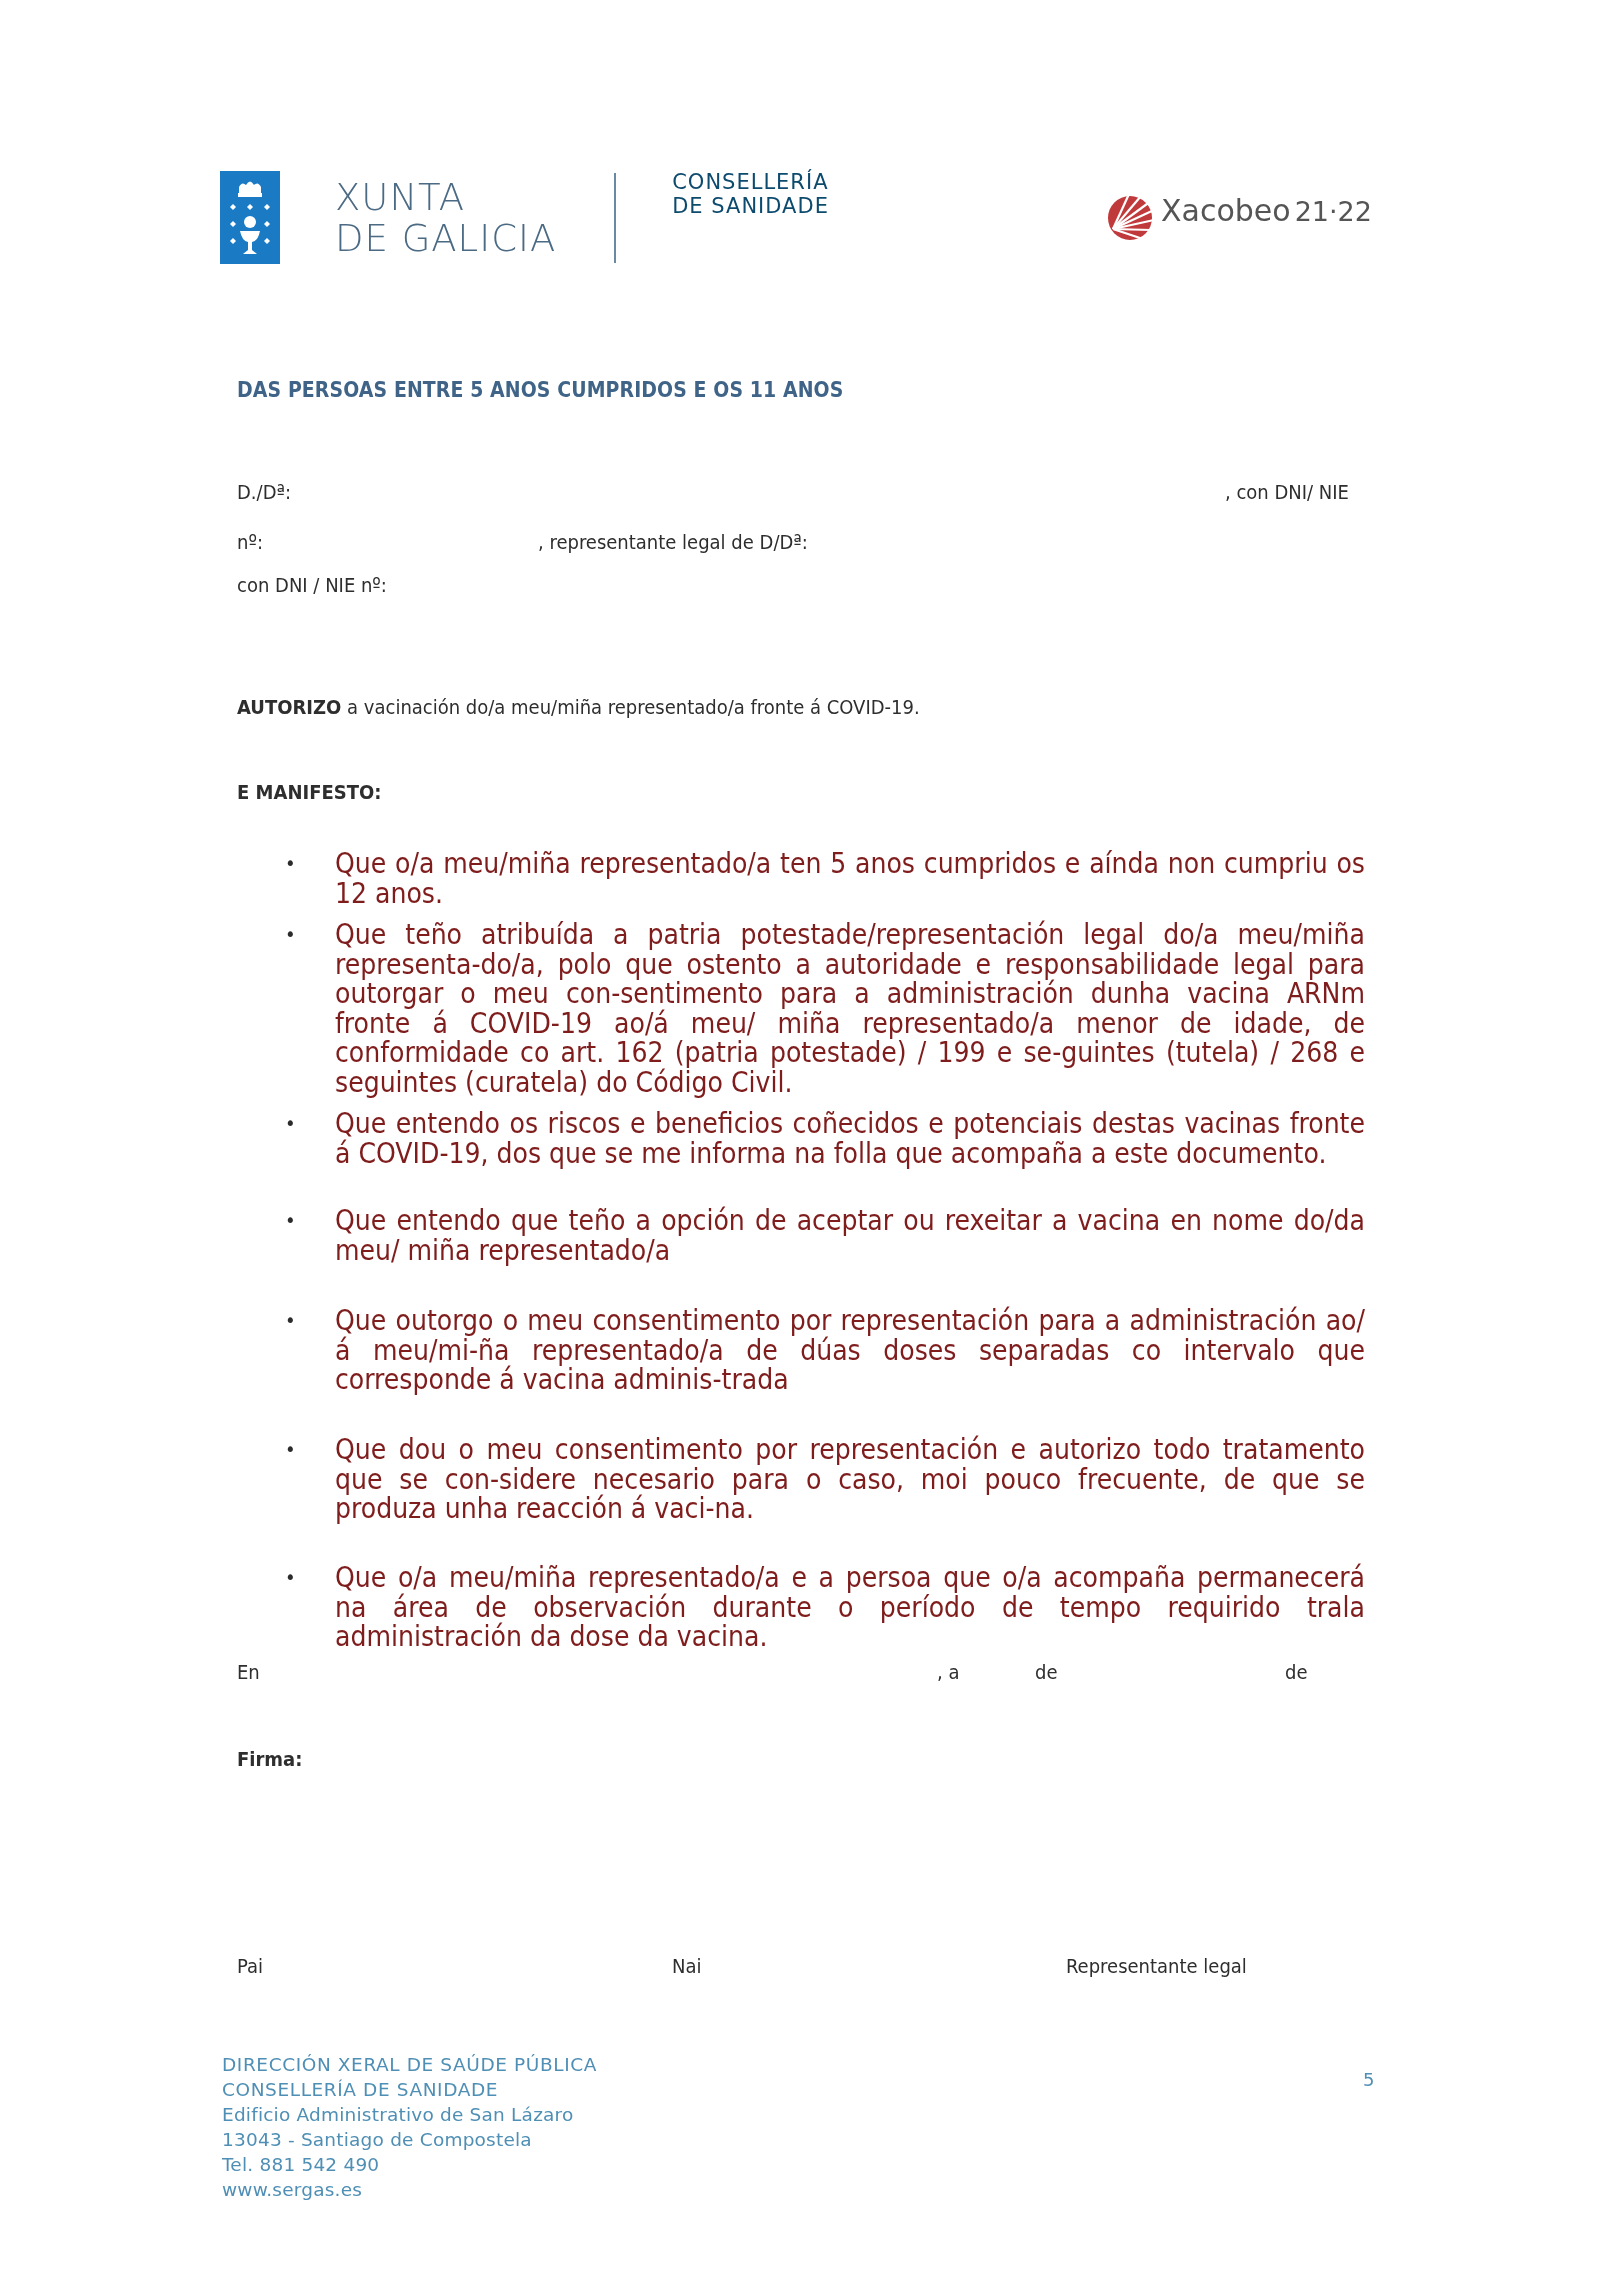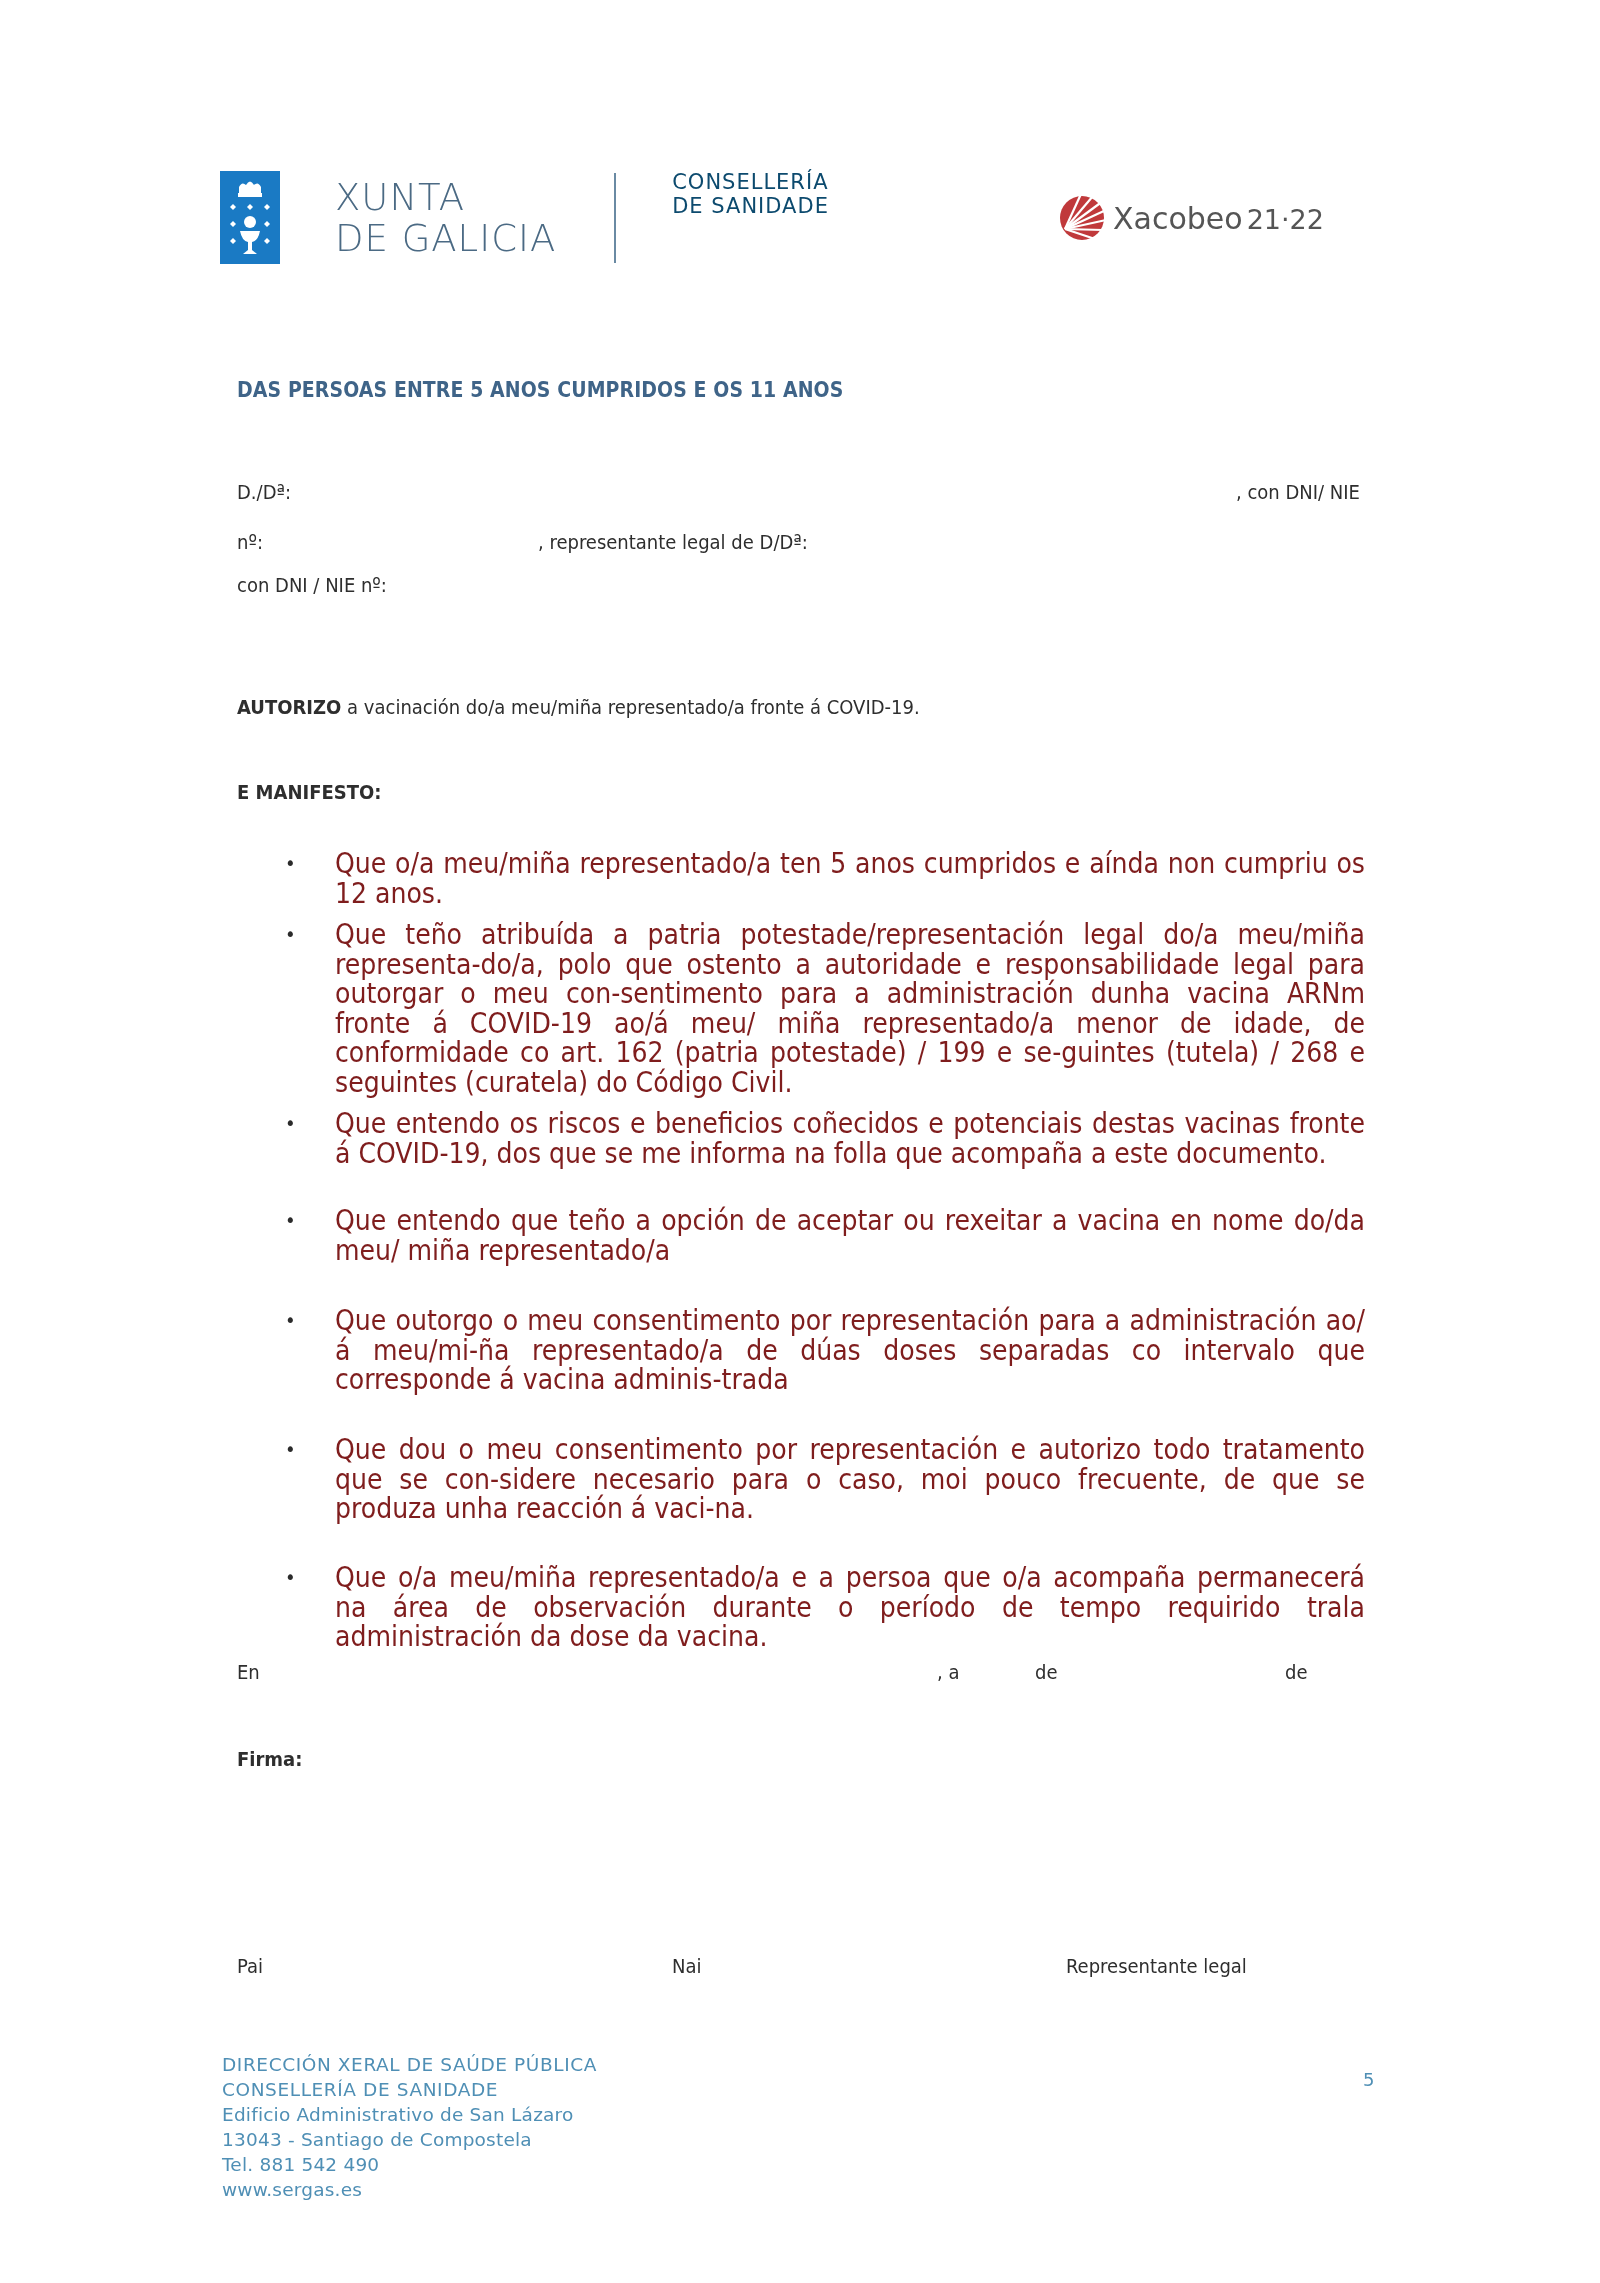--- a/index.html
+++ b/index.html
@@ -11,33 +11,33 @@
     .abs { position: absolute; }
 
     
     #xunta-logo { left: 220px; top: 170px; height: 95px; display: flex; align-items: center; gap: 40px; }
     #xunta-shield { width: 60px; height: 93px; background: #1a7ac4; position: relative; }
     #xunta-shield svg { position: absolute; left: 0; top: 0; }
     #xunta-text { margin-left: 15px; font-family: "DejaVu Sans", sans-serif; color: #4b6a84; font-size: 37px; line-height: 41px; letter-spacing: 1px; font-weight: 300; }
     #xunta-divider { width: 2px; height: 90px; background: #6a8aa3; margin-left: 18px; margin-right: 16px; }
     #conselleria-text { font-family: "DejaVu Sans", sans-serif; color: #0c4a6e; font-size: 21px; line-height: 24px; letter-spacing: 1px; align-self: flex-start; margin-top: 0; }
 
-    #xacobeo-logo { left: 1057px; top: 193px; display: flex; align-items: center; }
+    #xacobeo-logo { left: 1105px; top: 193px; display: flex; }
     #xacobeo-symbol { width: 50px; height: 50px; }
     #xacobeo-text { margin-left: 6px; font-family: "DejaVu Sans", sans-serif; color: #555555; font-size: 30px; letter-spacing: 0px; }
     #xacobeo-text .yr { font-size: 27px; margin-left: 4px; }
 
     
     #title { left: 237px; top: 373px; width: 1160px; color: #3f6488; font-weight: bold; font-size: 21px; line-height: 34px; font-family: "DejaVu Sans Condensed", "DejaVu Sans", sans-serif; letter-spacing: 0.1px; }
 
     .body-text { font-size: 20px; line-height: 29px; color: #2e2e2e; }
 
     
     #line-dd { left: 237px; top: 478px; }
-    #line-dni-nie { left: 1225px; top: 478px; margin-left: 11px; }
+    #line-dni-nie { left: 1225px; top: 478px; }
     #line-n { left: 237px; top: 528px; }
     #line-rep { left: 538px; top: 528px; }
     #line-con-dni { left: 237px; top: 571px; }
 
     #autorizo { left: 237px; top: 693px; }
     #autorizo b { font-weight: bold; }
     #manifesto { left: 237px; top: 778px; font-weight: bold; }
 
     
     .bullet { position: absolute; left: 285px; width: 1080px; display: flex; }

